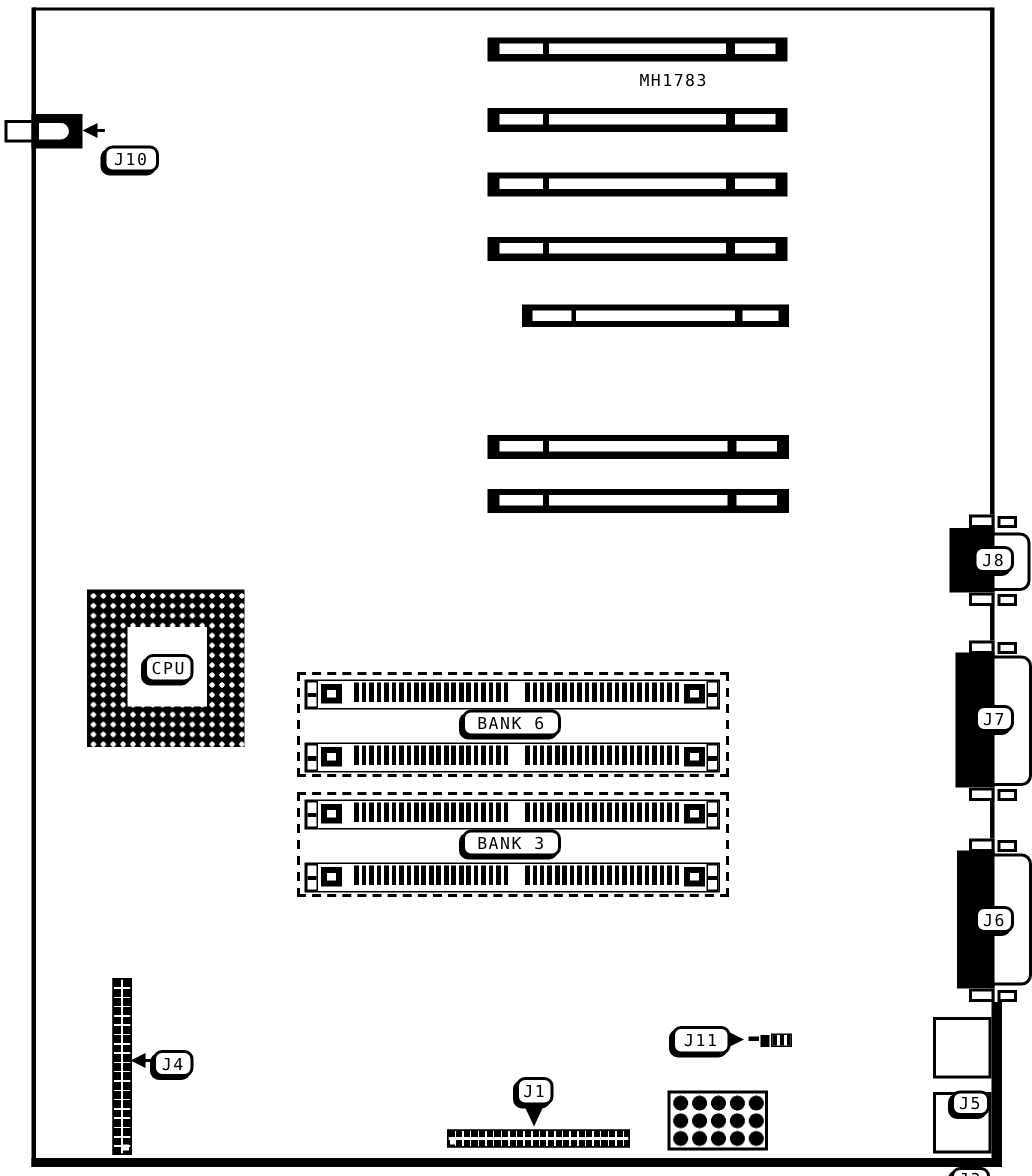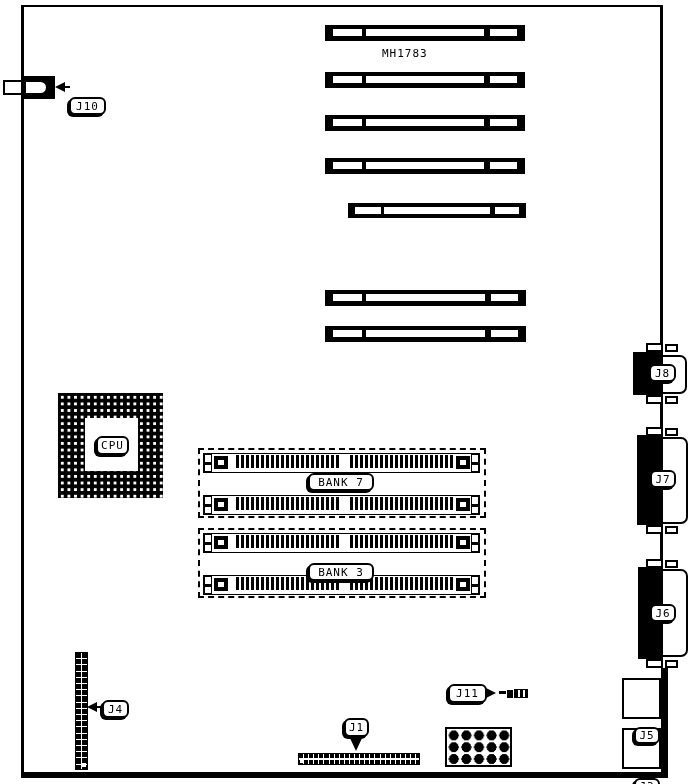--- a/index.html
+++ b/index.html
@@ -11,21 +11,21 @@
   .slot{position:absolute;background:#000}
   .seg{position:absolute;top:4px;height:7px;background:#fff}
   .sl{left:4%;width:14.5%}
   .sm{left:20.5%;width:59%}
   .sr{left:82.5%;width:13.5%}
   
   .lbl{position:absolute;display:flex;align-items:center;justify-content:center;
        background:#fff;border:2px solid #000;border-radius:6px;box-shadow:-2px 2px 0 #000;
        font-size:11px;letter-spacing:1px;line-height:1;z-index:30;box-sizing:border-box;white-space:nowrap}
   .lbl.sq{border-radius:0;box-shadow:none;letter-spacing:0}
-  .txt{position:absolute;font-size:11px;letter-spacing:1px;line-height:13px;text-align:left}
+  .txt{position:absolute;font-size:11px;letter-spacing:1px;line-height:13px;text-align:right}
   
   .arrL{position:absolute;width:0;height:0;border:5px solid transparent;border-right:10px solid #000;border-left:none}
   .arrR{position:absolute;width:0;height:0;border:5px solid transparent;border-left:10px solid #000;border-right:none}
   .arrD{position:absolute;width:0;height:0;border-left:7px solid transparent;border-right:7px solid transparent;border-top:15px solid #000}
   .tick{position:absolute;background:#000}
   
   #cpu{position:absolute;left:58px;top:393px;width:105px;height:105px;background-color:#000;
        background-image:radial-gradient(circle,#fff 1.6px,rgba(0,0,0,0) 1.9px);
        background-size:6.6px 6.6px;background-position:1px 1px}
   #cpu-center{position:absolute;left:27px;top:25px;width:53px;height:53px;background:#fff}
@@ -134,36 +134,36 @@
   </div>
   <div class="lbl" style="left:96px;top:436px;width:33px;height:19px">CPU</div>
 
   <div class="bank" style="top:448px">
     <div class="simm" style="top:3px">
         <i class="end l"></i>
         <i class="latch l"></i>
         <i class="latch r"></i>
         <i class="end r"></i>
       </div>
-    <div class="lbl" style="left:108px;top:23px;width:66px;height:18px">BANK 7</div>
+    <div class="lbl" style="left:108px;top:23px;width:66px;height:18px">BANK 6</div>
     <div class="simm" style="top:45px">
         <i class="end l"></i>
         <i class="latch l"></i>
         <i class="latch r"></i>
         <i class="end r"></i>
       </div>
   </div>
   <div class="bank" style="top:528px">
     <div class="simm" style="top:3px">
         <i class="end l"></i>
         <i class="latch l"></i>
         <i class="latch r"></i>
         <i class="end r"></i>
       </div>
-    <div class="lbl" style="left:108px;top:33px;width:66px;height:18px">BANK 3</div>
+    <div class="lbl" style="left:108px;top:23px;width:66px;height:18px">BANK 3</div>
     <div class="simm" style="top:45px">
         <i class="end l"></i>
         <i class="latch l"></i>
         <i class="latch r"></i>
         <i class="end r"></i>
       </div>
   </div>
 
   <div id="j4">
     <i class="open" style="right:1px;bottom:2px"></i>

